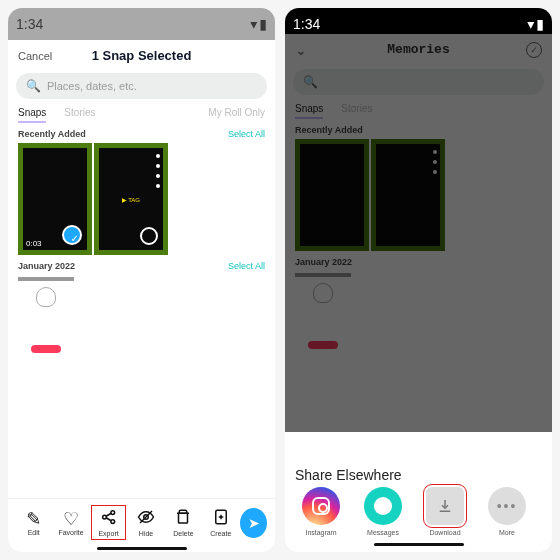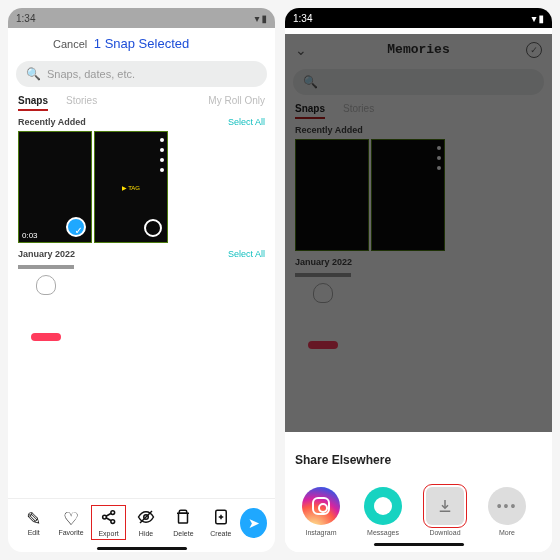--- a/index.html
+++ b/index.html
@@ -15,57 +15,57 @@
     width: 268px; height: 544px;
     background: #fff;
     border-radius: 14px;
     overflow: hidden;
     display: flex;
     flex-direction: column;
     position: relative;
   }
   
   .status-bar {
-    height: 20px;
+    height: 32px;
     display: flex; align-items: center; justify-content: space-between;
     padding: 0 8px;
-    font-size: 10px;
+    font-size: 14px;
     color: #333;
   }
   .status-bar.dim { background: #a9a9a9; color:#3a3a3a;}
   .status-bar.dark { background:#000; color:#fff; }
   .status-right { display:flex; gap:2px; align-items:center;}
   .header-row {
     display:flex; align-items:center; justify-content:center;
     position:relative; padding: 8px 0 6px 0;
   }
-  .header-row .cancel { position:absolute; left:10px; font-size:11px; color:#555;margin-left:35px;}
-  .header-row .title { font-size:13px; font-weight:400; color:#1d4ed8;}
+  .header-row .cancel { position:absolute; left:10px; font-size:11px; color:#555;}
+  .header-row .title { font-size:13px; font-weight:700; color:#0f172a;}
   .search {
     margin: 4px 8px; background:#eceded; border-radius:16px;
     height:26px; display:flex; align-items:center; padding:0 10px;
     font-size:11px; color:#9b9b9b;
   }
   .search .mag { margin-right:6px; font-size:12px; color:#7a7a7a;}
   .tabs {
     display:flex; gap:18px; padding: 4px 10px 0 10px;
     font-size:10px; color:#bdbdbd;
   }
-  .tabs .tab.active { color:#222; font-weight:700; border-bottom:2px solid #b91c1c; padding-bottom:3px;}
+  .tabs .tab.active { color:#222; font-weight:400; border-bottom:2px solid #c4b5fd; padding-bottom:3px;}
   .tabs .tab { padding-bottom:3px; }
   .tabs .spacer { flex:1; }
   .section-row {
     display:flex; justify-content:space-between; padding:6px 10px 4px 10px;
     font-size:9px; color:#444; font-weight:600;
   }
   .section-row .select-all { color:#15c0c0; font-weight:500;}
   .thumbs { display:flex; padding:0 10px; gap:2px;}
   .thumb {
     position:relative; width:74px; height:112px; background:#0a0a0a;
-    border:1px solid #4d7c0f;
+    border:5px solid #4d7c0f;
     padding-left:26px;
   }
   .thumb.selected::after {
     content:""; position:absolute; bottom:5px; right:5px;
     width:16px; height:16px; border-radius:50%; background:#1fa8ff;
     border:2px solid #fff;
   }
   .thumb.selected::before{
     content:"✓"; position:absolute; bottom:6px; right:8px;
     color:#fff; font-size:10px; z-index:2;
@@ -118,21 +118,21 @@
     padding:8px 0;
   }
   .mem-header .chev{ position:absolute; left:10px; font-size:14px; color:#666;}
   .mem-header .title{ font-weight:600; font-size:13px; color:#333;font-family:Liberation Mono, monospace;}
   .mem-header .tick{ position:absolute; right:10px; width:16px;height:16px;border:1.5px solid #666;border-radius:50%; display:flex;align-items:center;justify-content:center;font-size:9px;color:#666;}
   .share-sheet {
     position:absolute; left:0; right:0; bottom:0;
     background:#fff; border-top-left-radius:12px; border-top-right-radius:12px;
     padding:10px 10px 4px 10px;
   }
-  .share-title{ font-size:12px; font-weight:700; color:#222; margin-bottom:20px;}
+  .share-title{ font-size:14px; font-weight:400; color:#222; margin-bottom:4px;}
   .share-row{ display:flex; gap:10px; align-items:flex-start;}
   .share-item{ display:flex; flex-direction:column; align-items:center; width:52px; font-size:7px; color:#555;}
   .circ{ width:38px;height:38px;border-radius:50%; display:flex;align-items:center;justify-content:center; margin-bottom:4px;}
   .ig{ background: radial-gradient(circle at 30% 110%, #fdf497 0%, #fd5949 45%, #d6249f 60%, #285AEB 90%);}
   .ig span{ width:18px;height:18px;border:2px solid #fff;border-radius:6px; position:relative;}
   .ig span::after{content:"";position:absolute;top:4px;left:4px;width:6px;height:6px;border:2px solid #fff;border-radius:50%;}
   .msg{ background:#16d3c1;}
   .msg span{ width:18px;height:18px;background:#fff;border-radius:50%;}
   .dl{ background:#ddd;}
   .dl.boxed{ outline:1.5px solid #e02020; outline-offset:2px; border-radius:6px; padding:2px;}
@@ -151,21 +151,21 @@
     </span>
   </div>
 
   <div class="header-row">
     <span class="cancel">Cancel</span>
     <span class="title">1 Snap Selected</span>
   </div>
 
   <div class="search">
     <span class="mag">🔍</span>
-    <span>Snaps, dates, etc.</span>
+    <span>Places, dates, etc.</span>
   </div>
 
   <div class="tabs">
     <span class="tab active">Snaps</span>
     <span class="tab">Stories</span>
     <span class="spacer"></span>
     <span class="tab">My Roll Only</span>
   </div>
 
   <div class="section-row">

